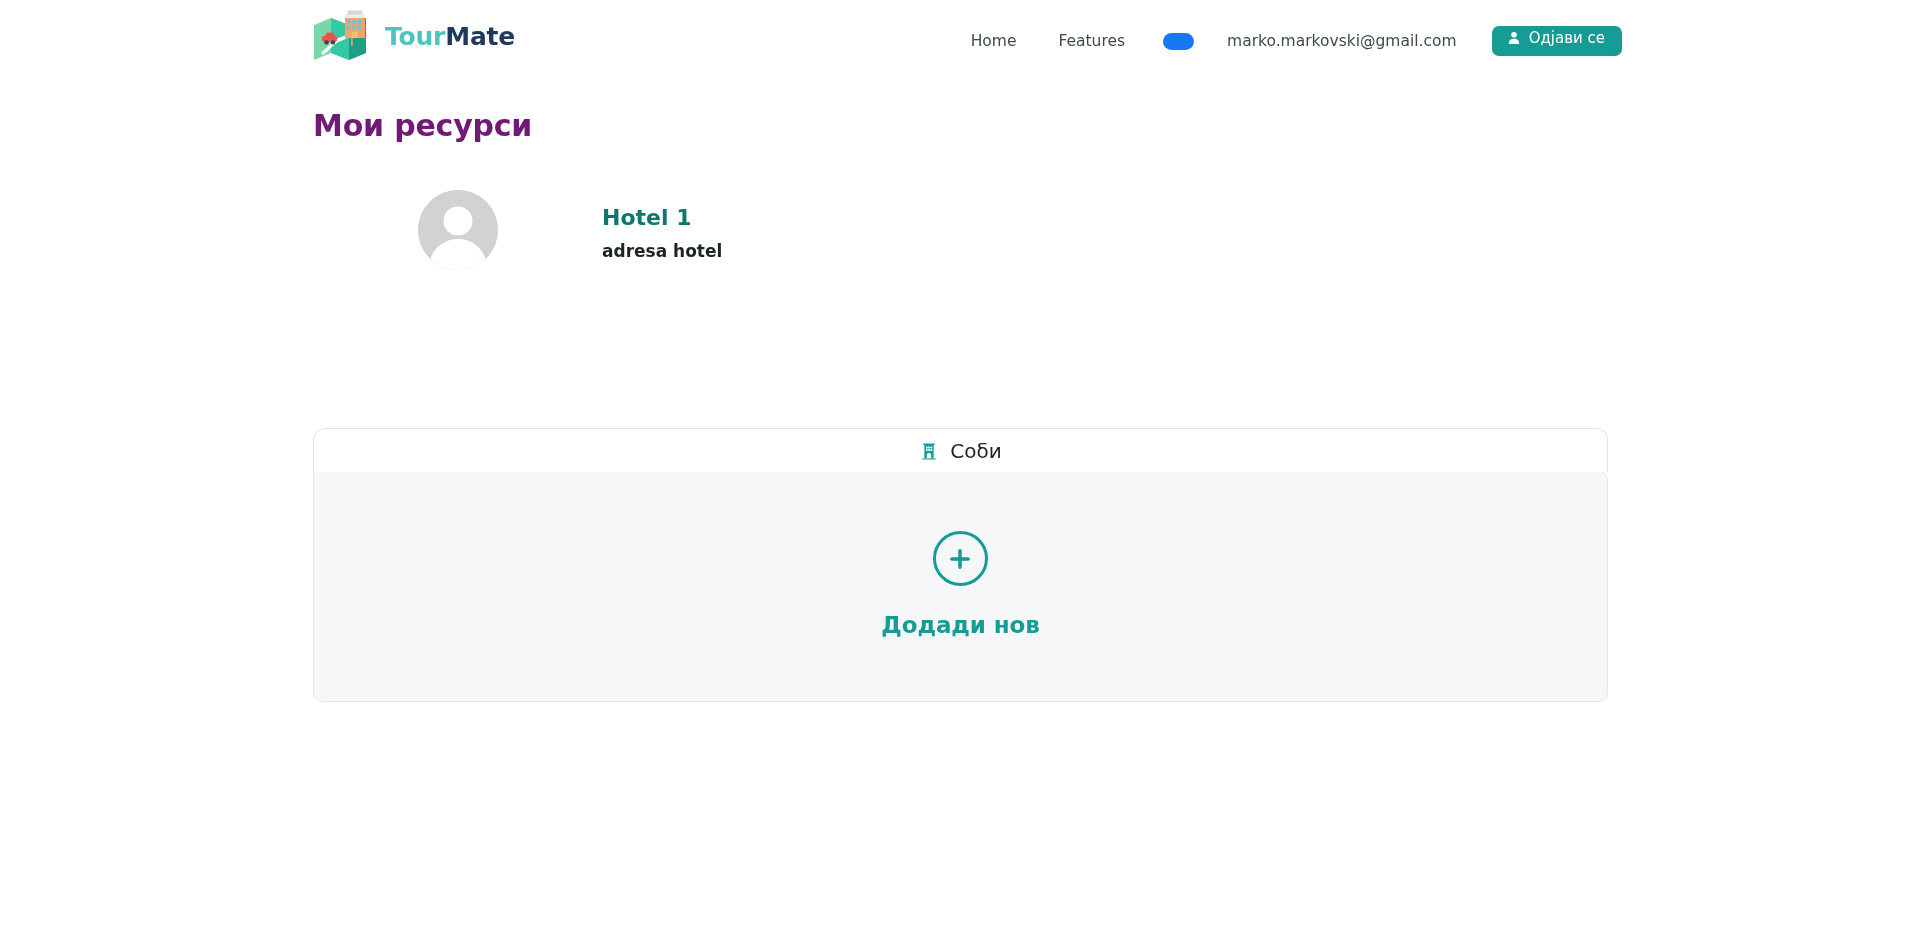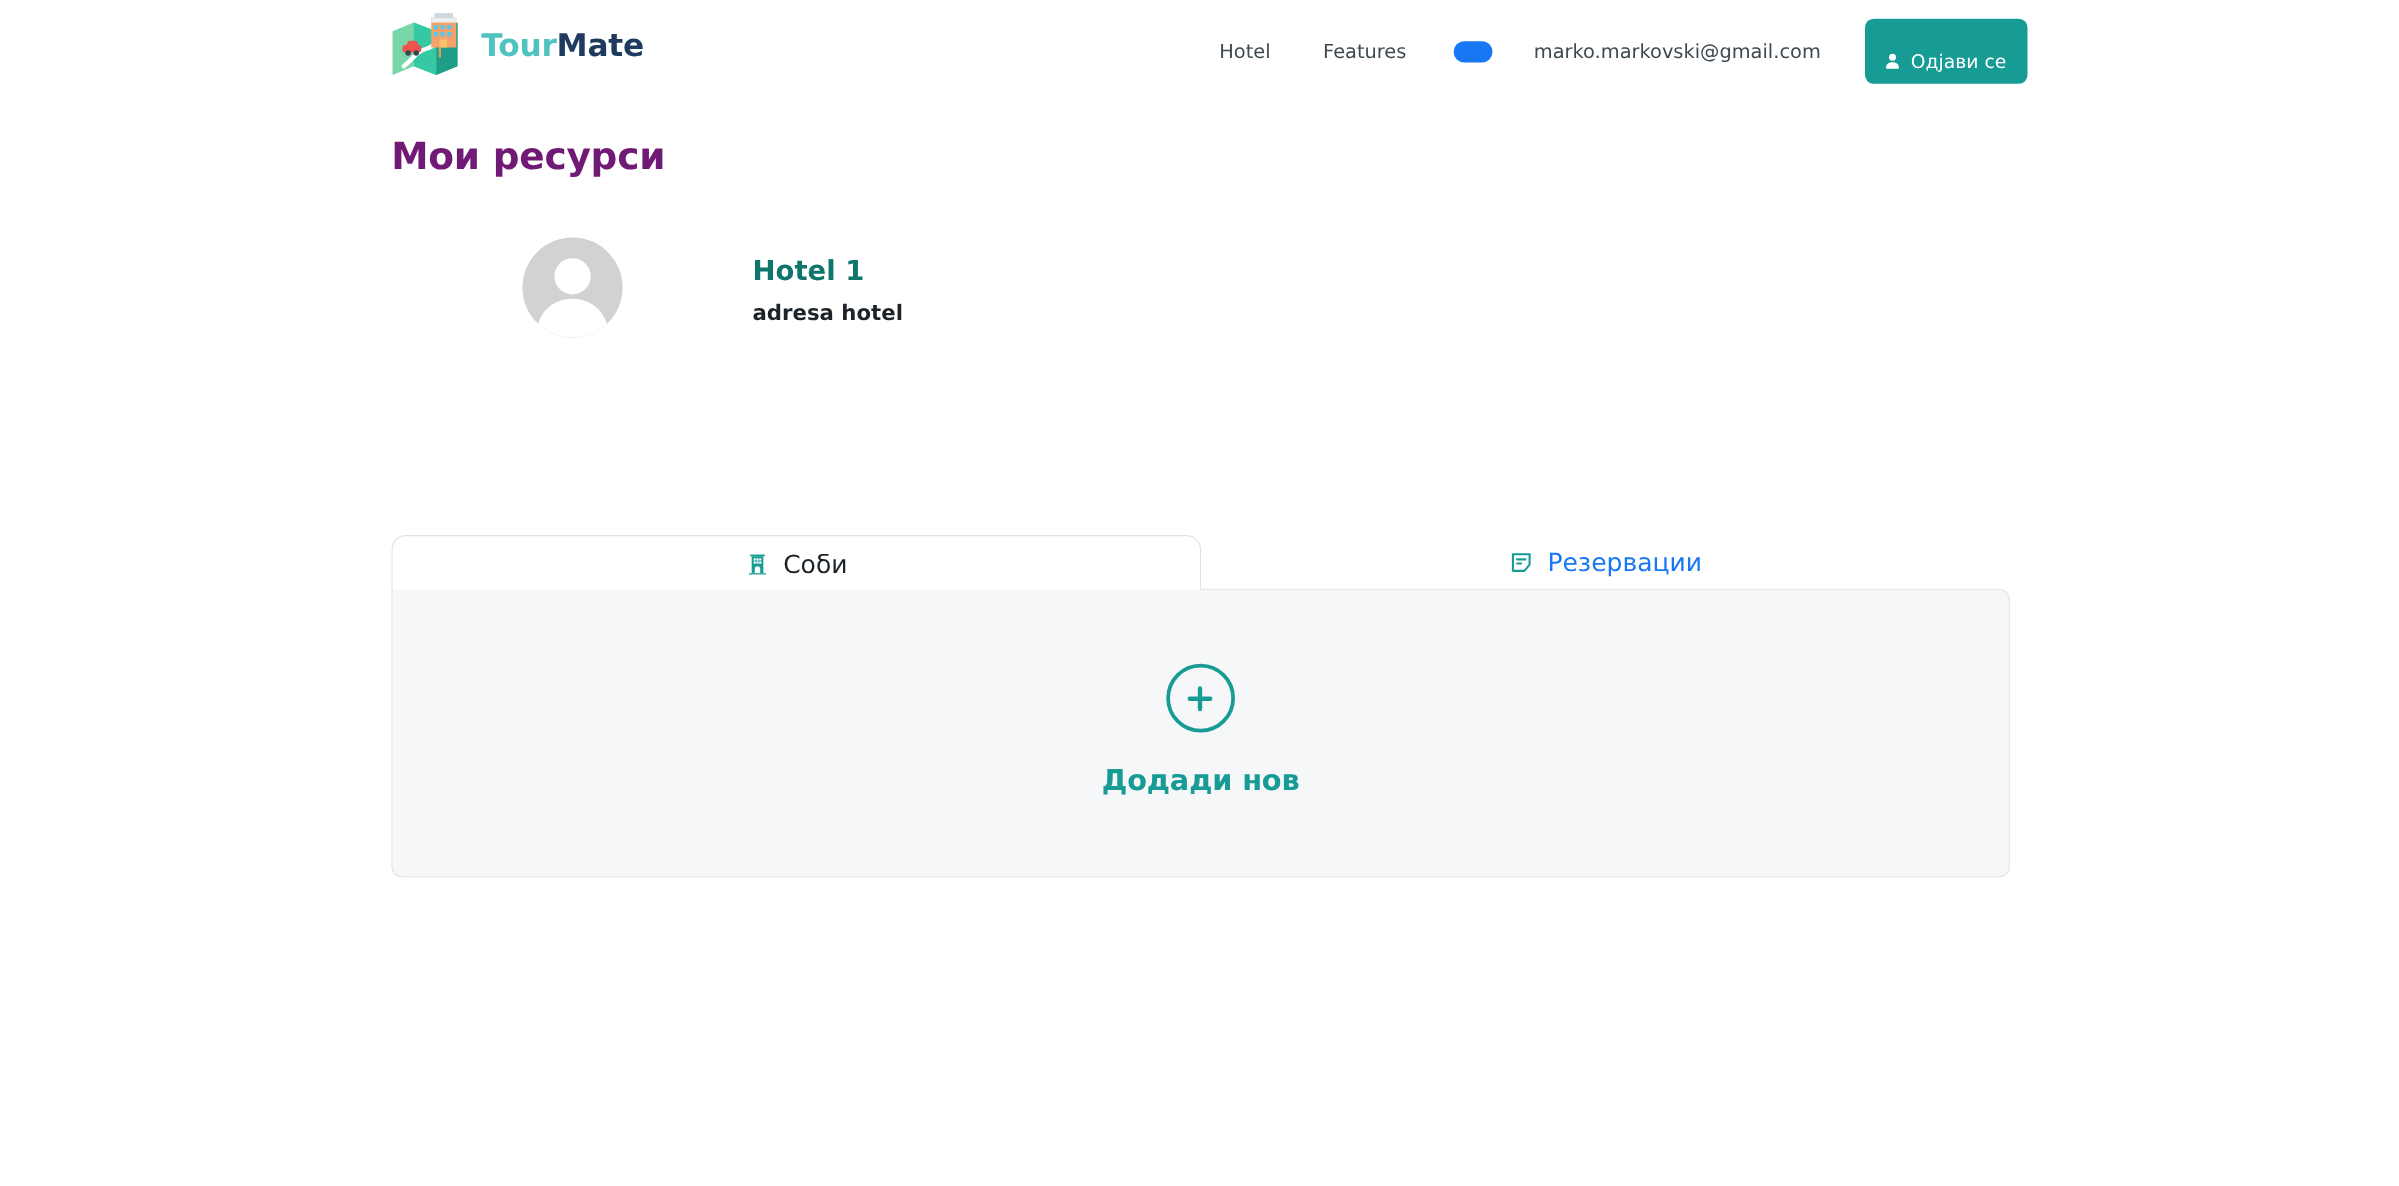--- a/index.html
+++ b/index.html
@@ -88,21 +88,21 @@
   }
 
   .logout-btn {
     display: inline-flex;
     align-items: center;
     gap: 7px;
     background: #169b95;
     color: #ffffff;
     border: none;
     border-radius: 7px;
-    padding: 26px 17px 10px 14px;
+    padding: 4px 17px 10px 14px;
     font-size: 15px;
     font-family: inherit;
     cursor: pointer;
     margin-left: 19px;
     white-space: nowrap;
     line-height: 1;
   }
   .logout-btn svg { display: block; }
 
   
@@ -296,21 +296,21 @@
 
         <rect x="40" y="31" width="1.8" height="8" fill="#e0a060"></rect>
       </svg>
     </span>
     <span class="brand-text">
       <span class="tour">Tour</span><span class="mate">Mate</span>
     </span>
   </a>
 
   <nav class="nav-right">
-    <a class="nav-link" href="#">Hotel</a>
+    <a class="nav-link" href="#">Home</a>
     <a class="nav-link" href="#">Features</a>
 
     <button class="lang-pill" type="button"></button>
 
     <span class="user-email">marko.markovski@gmail.com</span>
 
     <button class="logout-btn" type="button">
       <span>
         <svg width="16" height="16" viewBox="0 0 24 24" fill="#ffffff" xmlns="http://www.w3.org/2000/svg">
           <circle cx="12" cy="7.2" r="4.2"></circle>
@@ -357,29 +357,20 @@
             <rect x="8.3" y="9.8" width="2.1" height="2.1" fill="#ffffff"></rect>
             <rect x="11.0" y="9.8" width="2.1" height="2.1" fill="#ffffff"></rect>
             <rect x="13.7" y="9.8" width="2.1" height="2.1" fill="#ffffff"></rect>
             <path d="M9.4 21v-4.1a2.6 2.6 0 0 1 5.2 0V21z" fill="#ffffff"></path>
             <path d="M3.8 21h16.4v1.2H3.8z"></path>
           </svg>
         </span>
         <span>Соби</span>
       </a>
 
-      <a class="tab" href="#">
-        <span class="tab-icon">
-          <svg width="20" height="20" viewBox="0 0 24 24" fill="none" stroke="#169b95" stroke-width="2" xmlns="http://www.w3.org/2000/svg">
-            <path d="M4 4h16v10l-5 6H4z" stroke-linejoin="round"></path>
-            <path d="M8 9h8M8 13h4" stroke-linecap="round"></path>
-          </svg>
-        </span>
-        <span>Резервации</span>
-      </a>
 
 
     </div>
 
     <div class="tab-panel">
       <button class="add-new" type="button">
         <span class="add-circle">
           <svg width="28" height="28" viewBox="0 0 24 24" stroke="#169b95" stroke-width="3" stroke-linecap="round" xmlns="http://www.w3.org/2000/svg">
             <path d="M12 5v14M5 12h14"></path>
           </svg>

